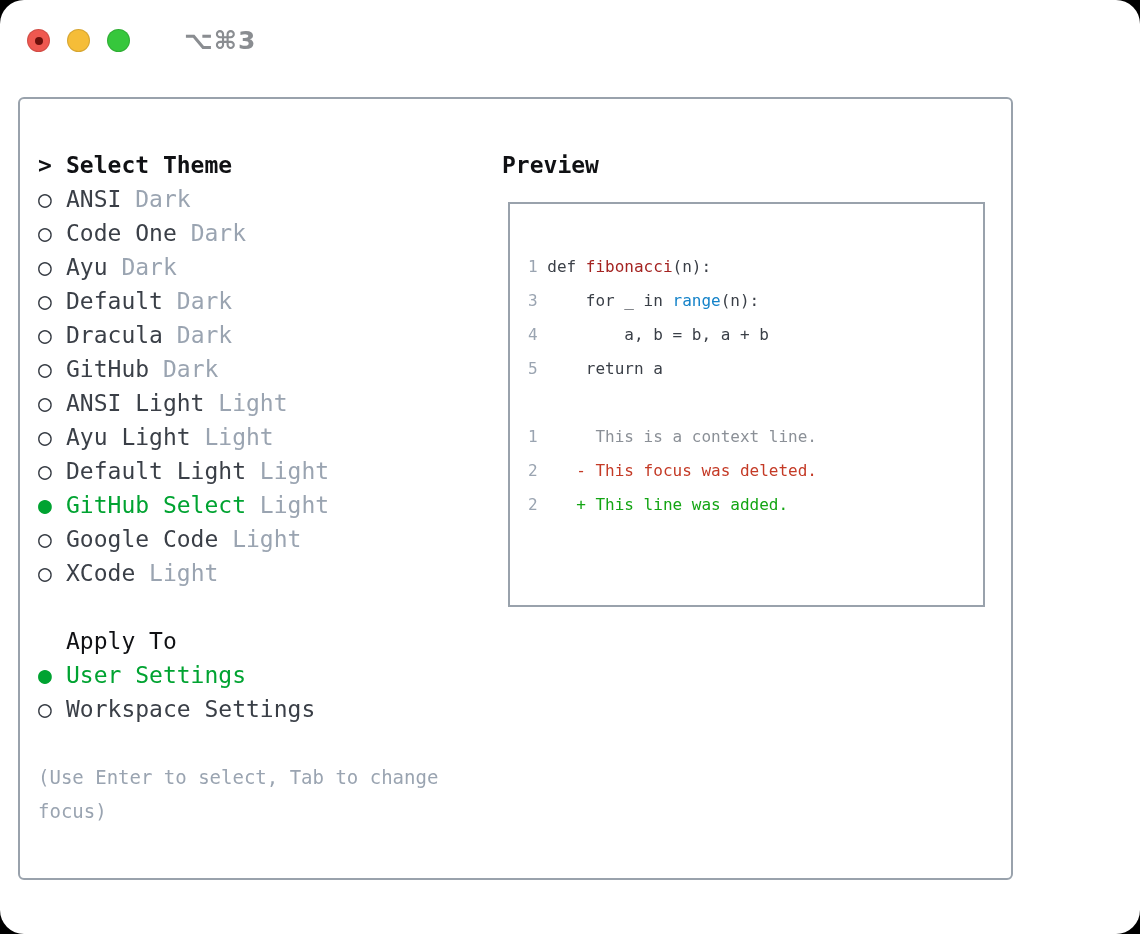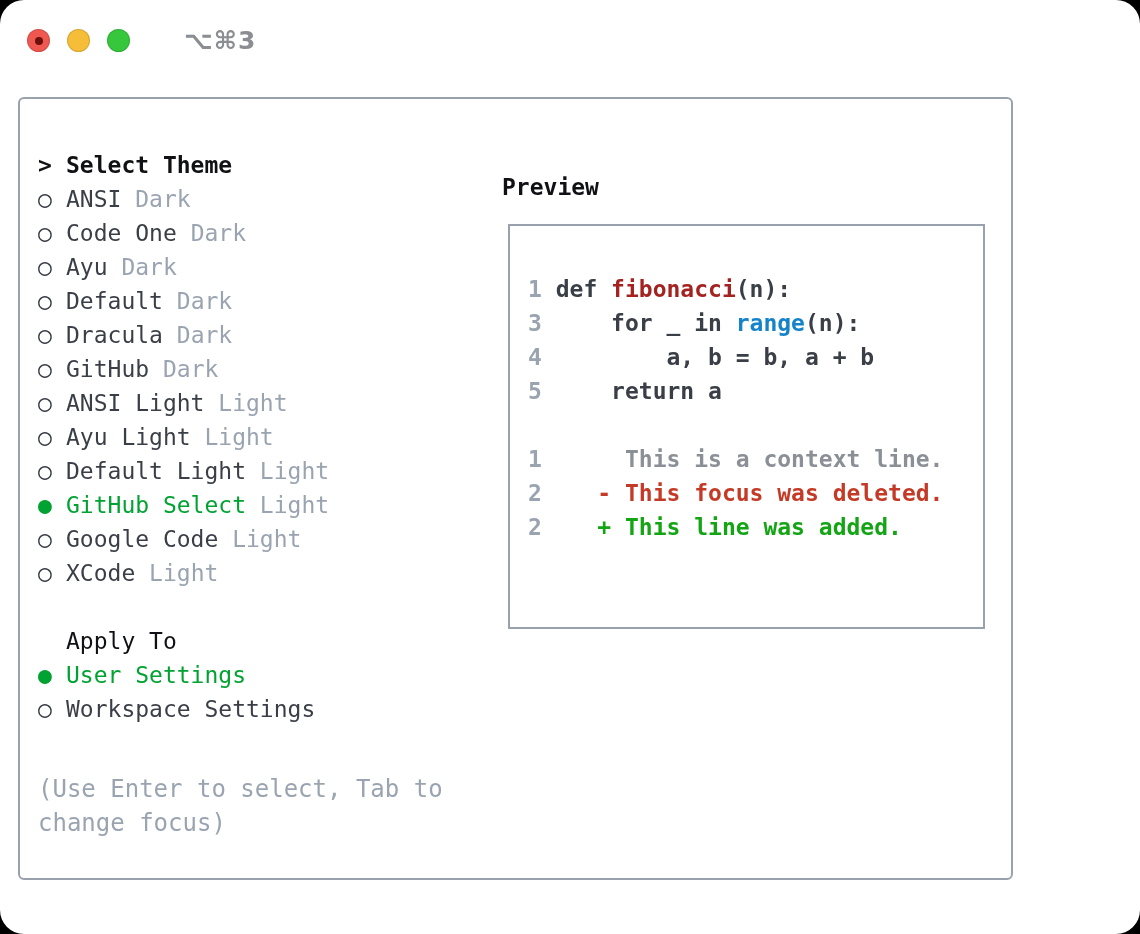--- a/index.html
+++ b/index.html
@@ -62,41 +62,41 @@
   .left-col { position: absolute; left: 38px; top: 148px; width: 436px; }
   .picker-header .bullet, .picker-header .hdr {
     font-weight: bold; color: var(--heading-black);
   }
   .row.selected, .row.selected .bullet, .row.selected .name {
     color: var(--accent-green);
   }
   .apply-section { margin-top: 34px; }
   .apply-header .hdr { color: var(--heading-black); }
   .hint {
-    margin-top: 46px;
-    font-size: 24px; line-height: 34px;
+    margin-top: 34px;
+    font-size: 19px; line-height: 34px;
     color: var(--muted);
     width: 436px;
   }
 
   
-  .right-col { position: absolute; left: 502px; top: 148px; width: 486px; margin-top: 22px; }
+  .right-col { position: absolute; left: 502px; top: 148px; width: 486px; }
   .preview-header {
     height: 34px; line-height: 34px;
     font-size: 23px; font-weight: bold;
     color: var(--heading-black);
   }
   .preview-box {
     margin-top: 20px; margin-left: 6px;
     width: 477px; height: 405px;
     border: 2px solid var(--border-gray);
     padding: 46px 0 0 18px;
     background: #fff;
   }
-  .cl { height: 34px; line-height: 34px; font-size: 23px; white-space: pre; font-weight: bold; }
+  .cl { height: 34px; line-height: 34px; font-size: 16px; white-space: pre; }
   .ln { color: var(--muted); }
   .tok-text     { color: var(--text-dark); }
   .tok-function { color: var(--code-function); }
   .tok-number   { color: var(--code-number); }
   .tok-builtin  { color: var(--code-builtin); }
   .diff-block { margin-top: 34px; }
   .diff-context { color: var(--diff-context); }
   .diff-deleted { color: var(--diff-deleted); }
   .diff-added   { color: var(--diff-added); }
 </style>

